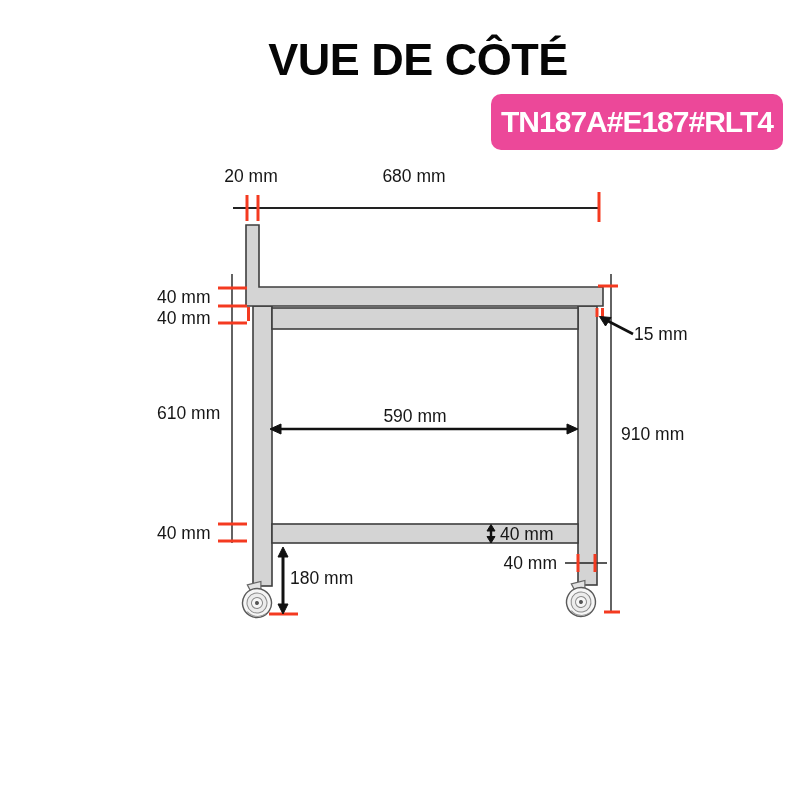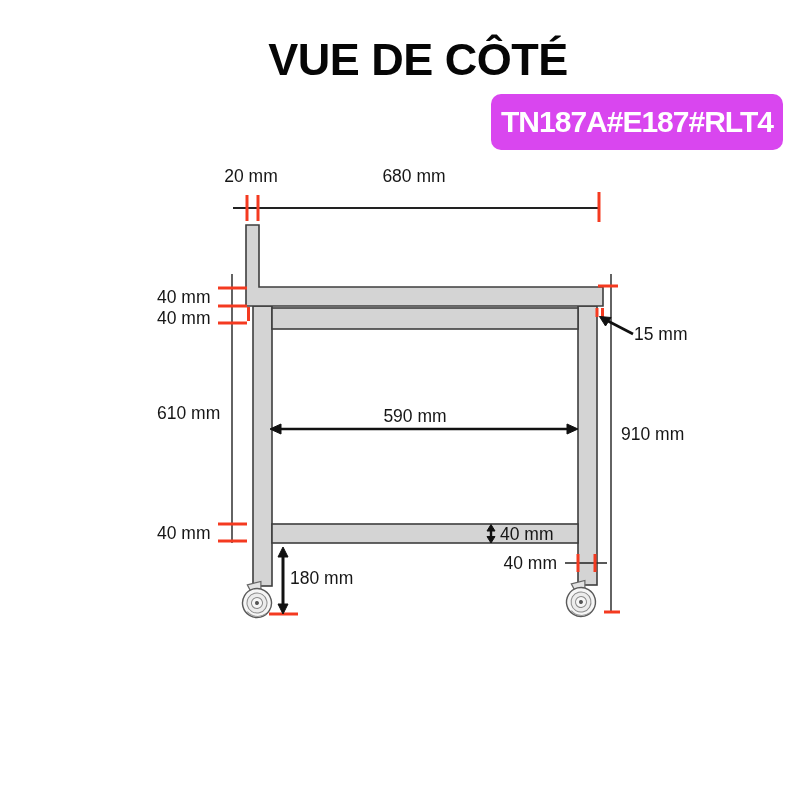--- a/index.html
+++ b/index.html
@@ -1,20 +1,20 @@
 <!DOCTYPE html>
 <html><head>
 <meta charset="utf-8">
 <style>
   html,body{margin:0;padding:0;background:#fff;}
   .page{position:relative;width:800px;height:800px;background:#ffffff;overflow:hidden;
         font-family:"Liberation Sans",sans-serif;}
   .title{position:absolute;top:34px;left:0;width:800px;padding-left:36px;box-sizing:border-box;
          text-align:center;font-size:45px;font-weight:800;letter-spacing:-.5px;color:#060606;}
-  .badge{position:absolute;left:491px;top:94px;width:292px;height:56px;background:#d946ef;
+  .badge{position:absolute;left:491px;top:94px;width:292px;height:56px;background:#ec4899;
          border-radius:10px;display:flex;align-items:center;justify-content:center;
          color:#ffffff;font-size:30px;font-weight:700;letter-spacing:-1px;white-space:nowrap;}
   svg{position:absolute;left:0;top:0;}
   .st{fill:#d4d4d4;stroke:#3e3e3e;stroke-width:1.6;}
   .dim{stroke:#222;fill:none;}
   .tick{stroke:#f43a20;stroke-width:3;}
   .arr{stroke:#111;fill:#111;}
   .lbl{font-family:"Liberation Sans",sans-serif;font-size:17.5px;fill:#161616;}
   .wheel-out{fill:#f6f6f6;stroke:#5a5a5a;stroke-width:1.4;}
   .wheel-mid{fill:#ececec;stroke:#8a8a8a;stroke-width:1;}

